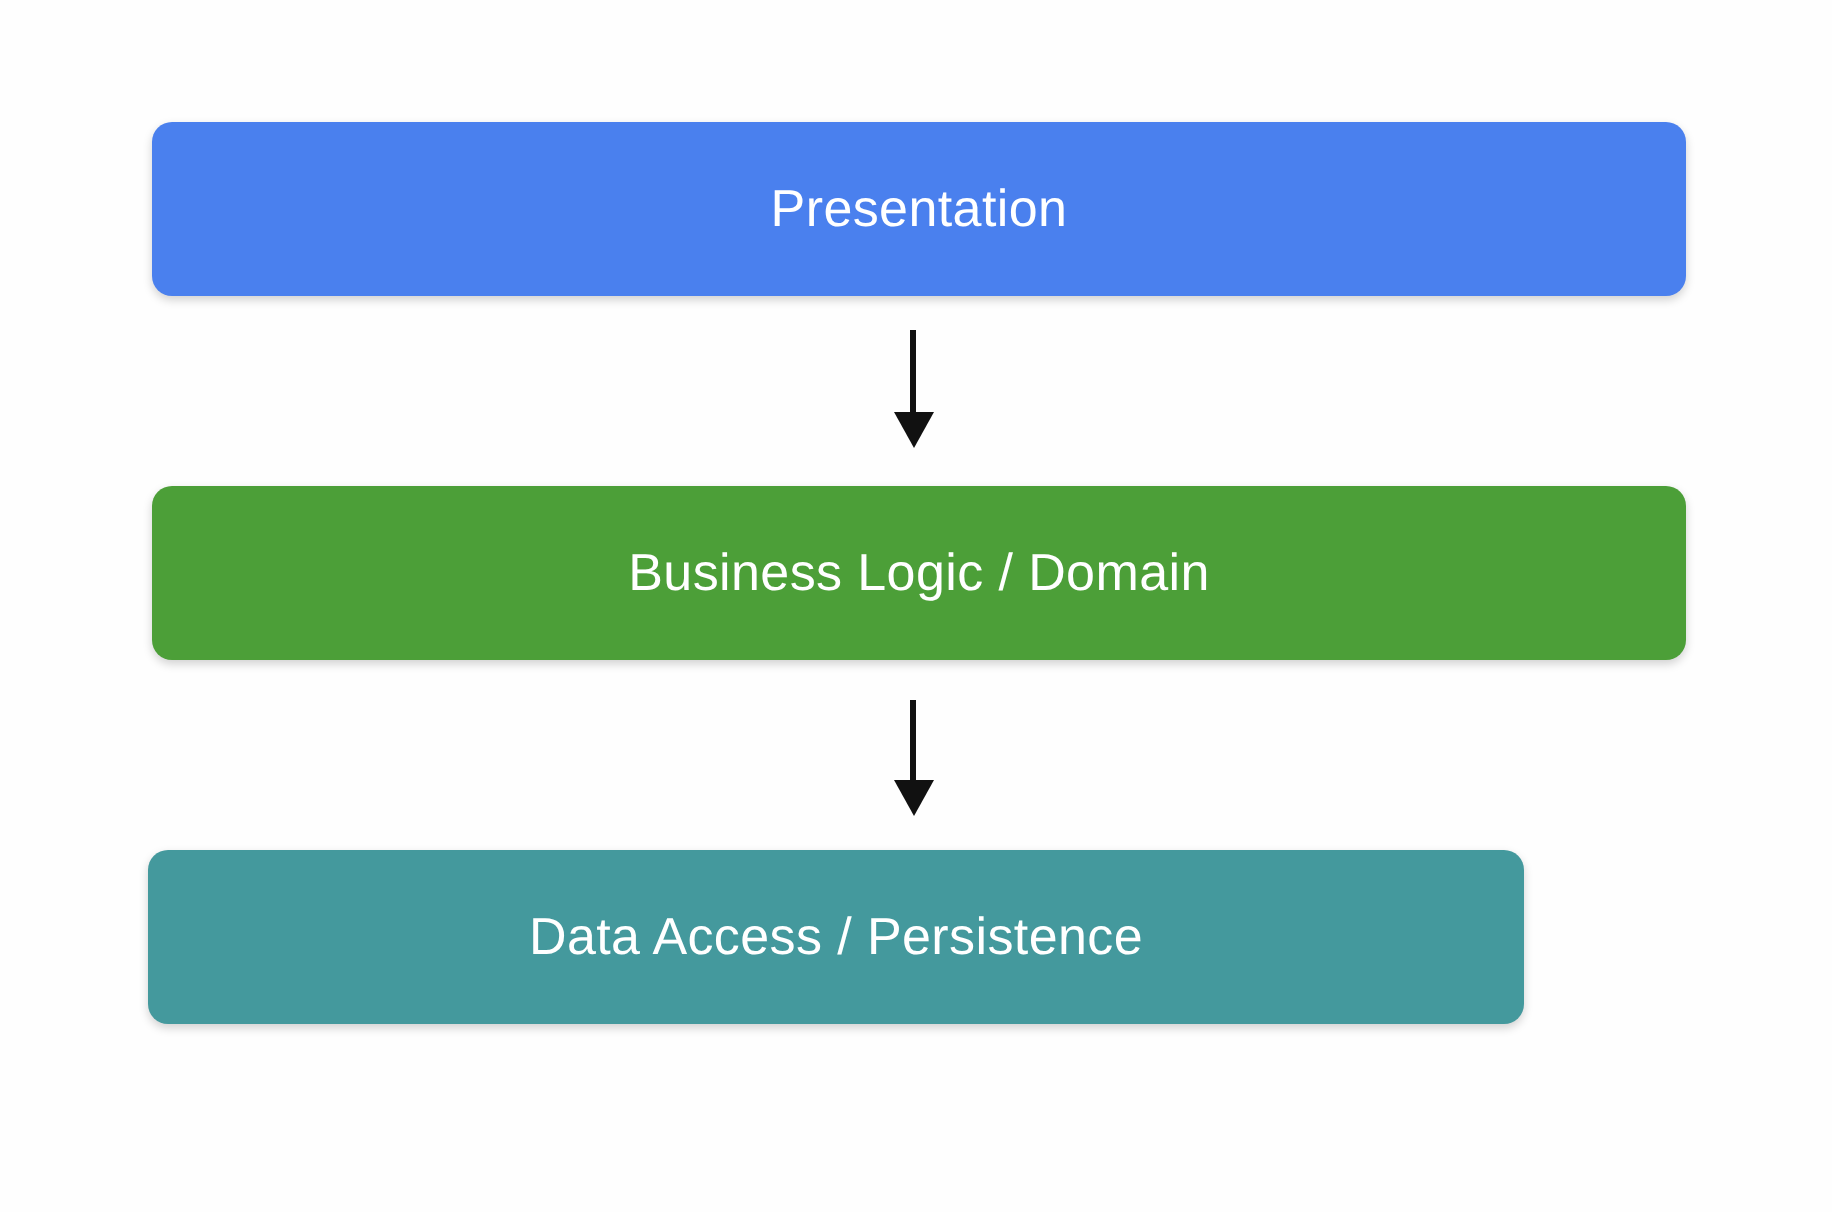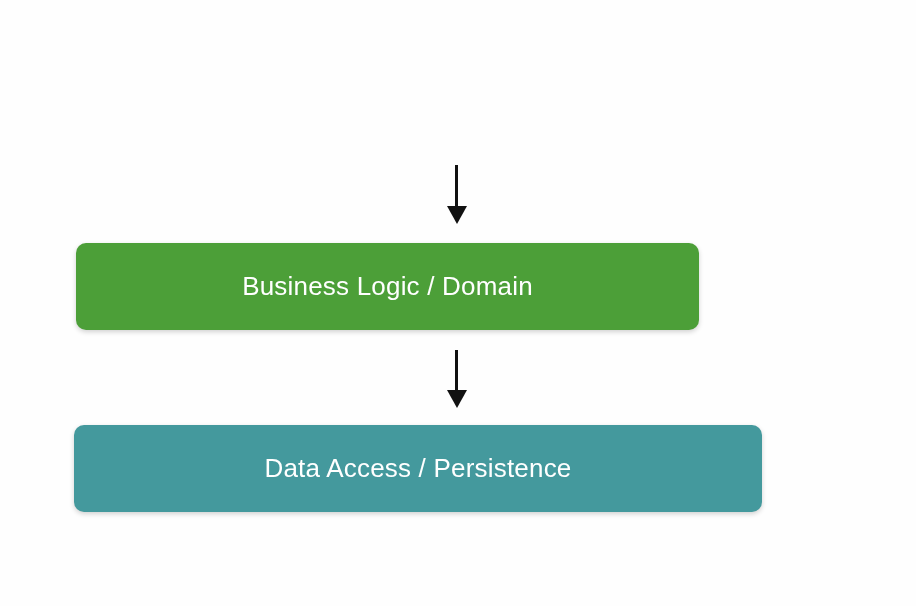--- a/index.html
+++ b/index.html
@@ -24,21 +24,21 @@
     box-shadow: 0 2px 5px rgba(0,0,0,0.18);
   }
   .layer-box .box-label {
     color: #ffffff;
     font-size: 26px;
     font-weight: 400;
     letter-spacing: 0.2px;
     white-space: nowrap;
   }
   .box-1 { left: 76px; top: 61px;  width: 767px; }
-  .box-2 { left: 76px; top: 243px; width: 623px; }
+  .box-2 { left: 76px; top: 243px; width: 767px; }
   .box-3 { left: 74px; top: 425px; width: 688px; }
 
   .arrow-line {
     position: absolute;
     width: 3px;
     background: #111111;
   }
   .arrow-head {
     position: absolute;
     width: 20px;
@@ -49,20 +49,23 @@
   .arrow-1-line { left: 455px; top: 165px; height: 43px; }
   .arrow-1-head { left: 447px; top: 206px; }
   .arrow-2-line { left: 455px; top: 350px; height: 42px; }
   .arrow-2-head { left: 447px; top: 390px; }
 </style>
 </head>
 <body>
 
 <div class="canvas">
 
+  <div class="layer-box box-1" style="background-color: rgb(74, 128, 238);">
+    <span class="box-label">Presentation</span>
+  </div>
 
   <div class="arrow-line arrow-1-line" style="background-color: rgb(17, 17, 17);"></div>
   <div class="arrow-head arrow-1-head" style="background-color: rgb(17, 17, 17);"></div>
 
   <div class="layer-box box-2" style="background-color: rgb(76, 159, 56);">
     <span class="box-label">Business Logic / Domain</span>
   </div>
 
   <div class="arrow-line arrow-2-line" style="background-color: rgb(17, 17, 17);"></div>
   <div class="arrow-head arrow-2-head" style="background-color: rgb(17, 17, 17);"></div>

